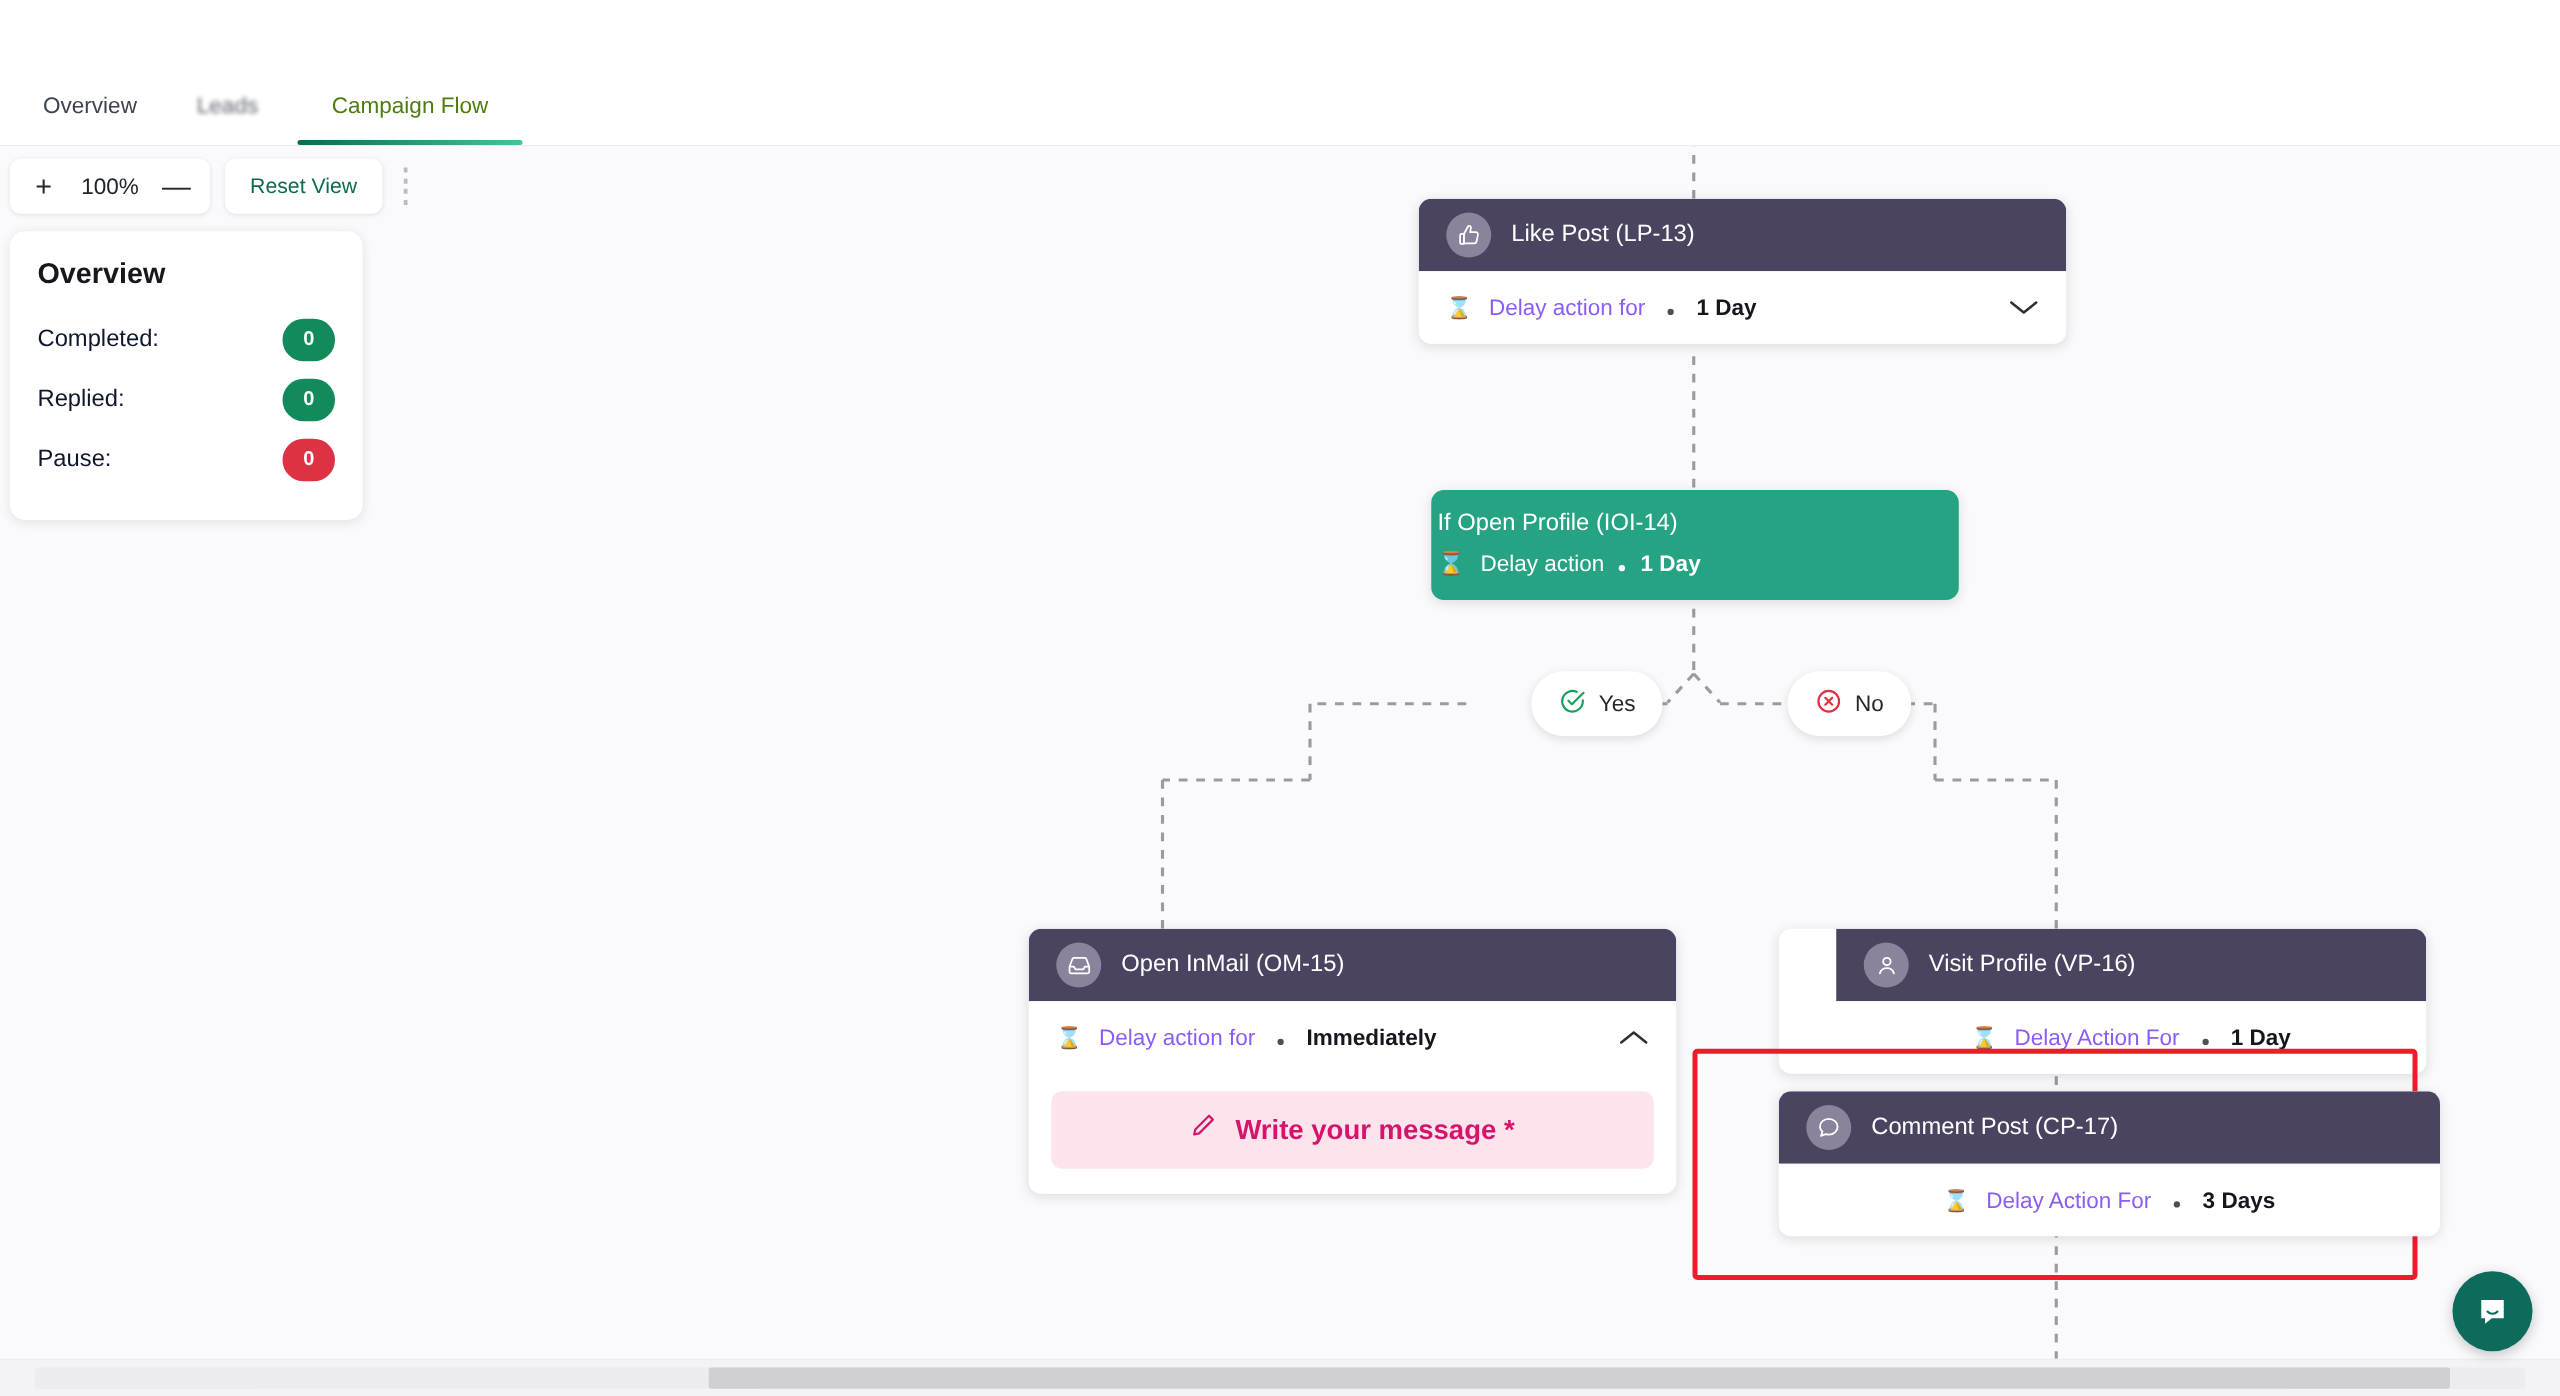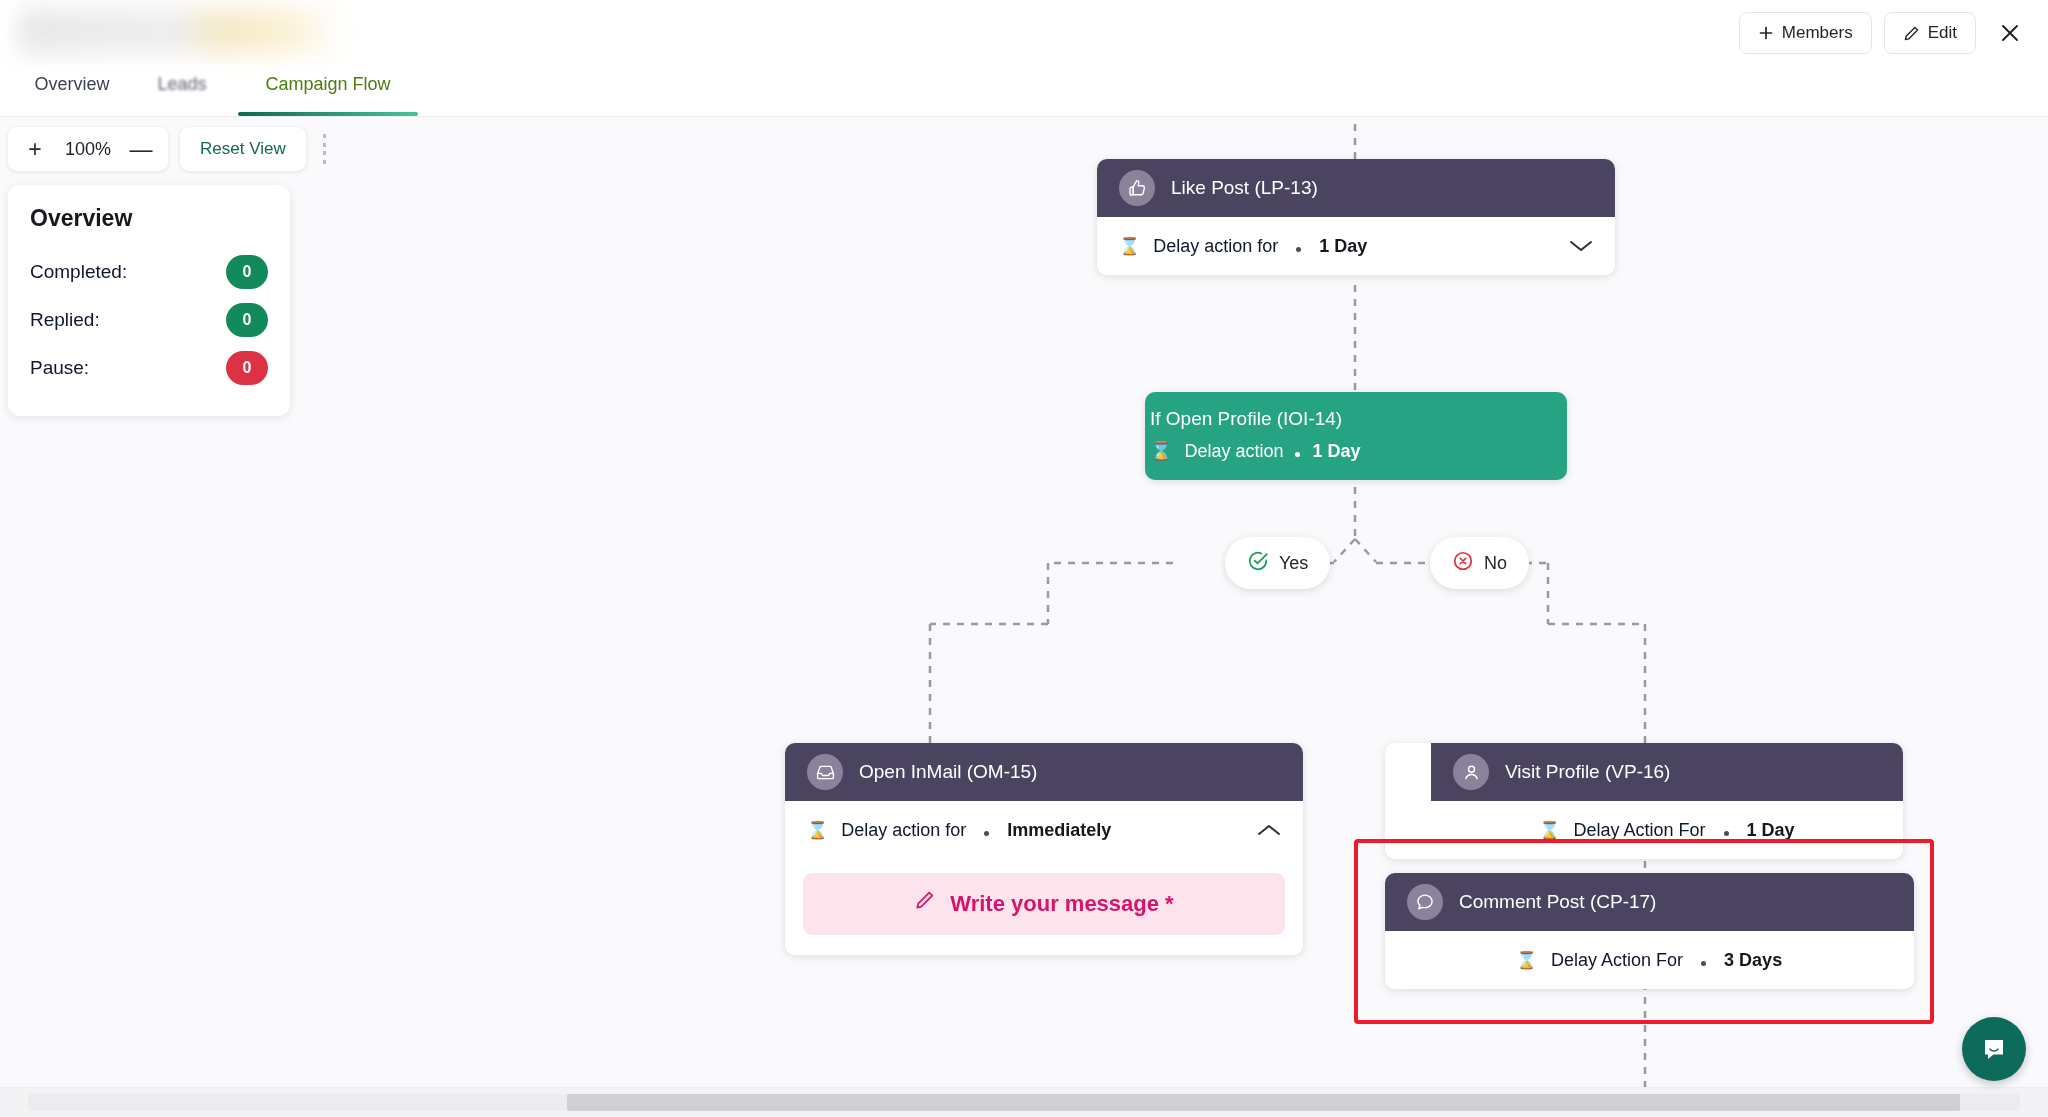--- a/index.html
+++ b/index.html
@@ -104,38 +104,39 @@
   }
   .pill.green { background: #128a5c; }
   .pill.red   { background: #dc3244; }
 
   
   .node {
     position: absolute;
     background: #fff; border-radius: 10px;
     box-shadow: 0 2px 9px rgba(28,32,48,.13);
     overflow: hidden;
+    margin-left: 38px;
   }
   .node-head {
     background: #4b4461; display: flex; align-items: center;
     height: 58px; padding: 0 22px; gap: 16px;
   }
   .node-icon {
     width: 36px; height: 36px; border-radius: 50%;
     background: #8b839c; display:flex; align-items:center; justify-content:center; flex:none;
   }
   .node-title { color: #fff; font-size: 19px; }
   .node-body {
     display: flex; align-items: center; height: 58px; padding: 0 22px; gap: 13px;
     background: #fff;
   }
   .node-body.centered { justify-content: center; }
   .hourglass { font-size: 17px; color: #9aa0a8; flex:none; }
   .delay-label { font-size: 18px; color: #2c3views; }
-  .delay-label { font-size: 18px; color: #0f172a; }
+  .delay-label { font-size: 18px; color: #8b5cf6; }
   .dot-sep { width: 5px; height: 5px; border-radius: 50%; background: #4a4f58; margin: 6px 5px 0 5px; flex:none;}
   .delay-val { font-size: 18px; font-weight: 700; color: #14181e; }
   .chev { margin-left: auto; cursor: pointer; display:flex; }
 
   
   .cond-node {
     position: absolute; background: #26a383; border-radius: 10px;
     padding: 16px 18px 18px 5px;
     box-shadow: 0 2px 9px rgba(28,32,48,.13);
   }
@@ -183,49 +184,20 @@
     width: 64px; height: 64px; border-radius: 50%;
     background: #0d6b5b; display:flex; align-items:center; justify-content:center;
     box-shadow: 0 3px 10px rgba(0,0,0,.22); cursor: pointer;
   }
 </style>
 </head>
 <body>
 
 <div id="app">
 
-  <div class="header">
-    <div class="title-blur"></div>
-
-    <div class="header-actions">
-      <button class="hbtn">
-        <span>
-          <svg width="16" height="16" viewBox="0 0 16 16" fill="none" stroke="#22262d" stroke-width="1.7" stroke-linecap="round">
-            <path d="M8 2.5v11M2.5 8h11"></path>
-          </svg>
-        </span>
-        <span>Members</span>
-      </button>
-
-      <button class="hbtn">
-        <span>
-          <svg width="17" height="17" viewBox="0 0 18 18" fill="none" stroke="#22262d" stroke-width="1.5" stroke-linejoin="round">
-            <path d="M12.6 2.6l2.8 2.8L6.1 14.7 2.6 15.4l.7-3.5z"></path>
-          </svg>
-        </span>
-        <span>Edit</span>
-      </button>
-
-      <button class="close-btn">
-        <svg width="22" height="22" viewBox="0 0 22 22" fill="none" stroke="#1a1e24" stroke-width="1.9" stroke-linecap="round">
-          <path d="M4 4l14 14M18 4L4 18"></path>
-        </svg>
-      </button>
-    </div>
-  </div>
 
   <div class="tabs">
     <div class="tab tab-overview">
       <span class="lbl">Overview</span>
     </div>
     <div class="tab tab-leads">
       <span class="lbl">Leads</span>
     </div>
     <div class="tab tab-campaign active">
       <span class="lbl">Campaign Flow</span>

